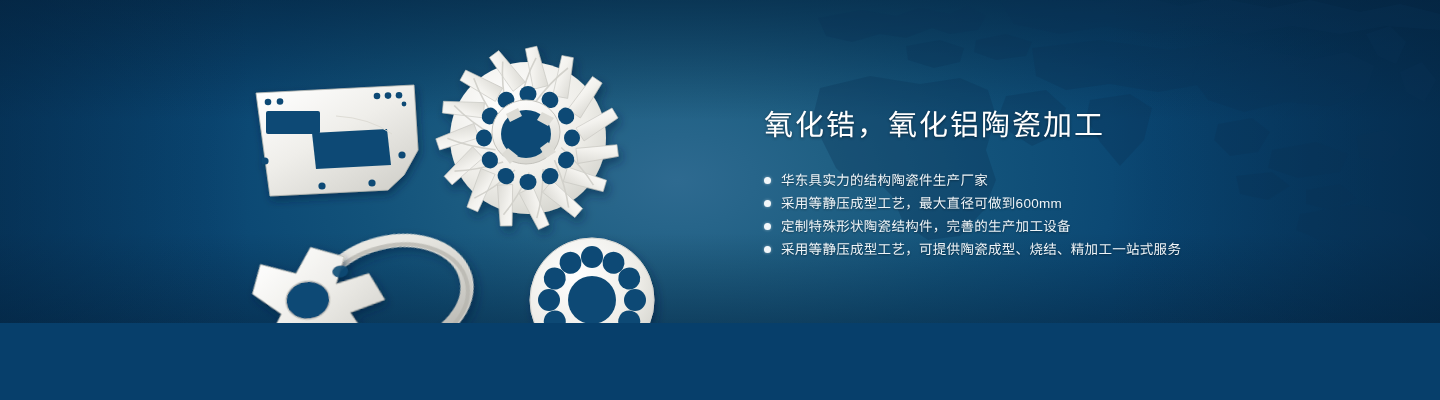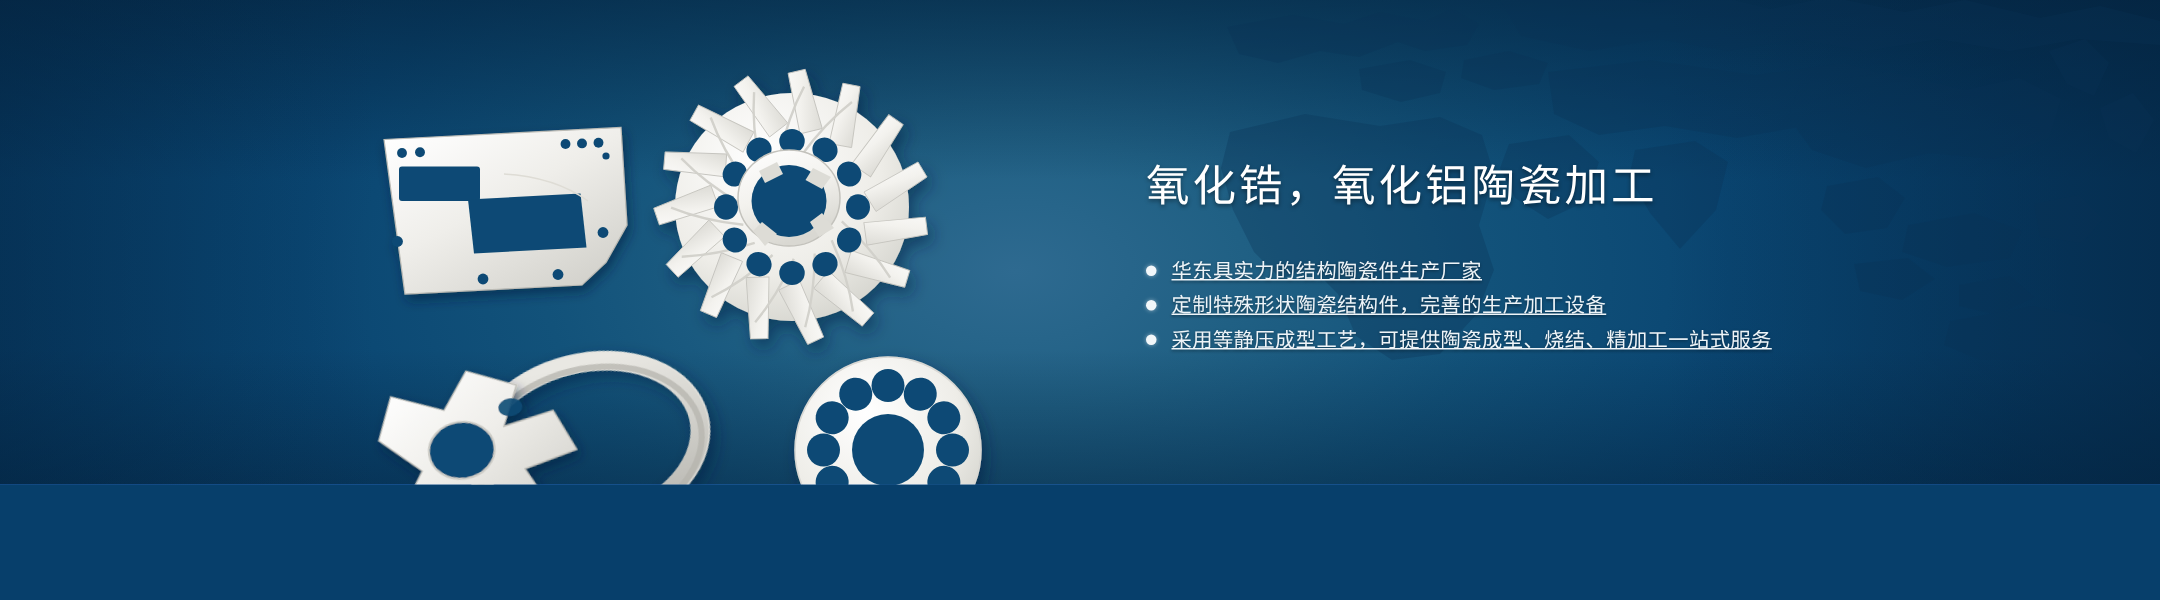--- a/index.html
+++ b/index.html
@@ -4,21 +4,21 @@
 <title>氧化锆，氧化铝陶瓷加工</title>
 <style>
   html,body{margin:0;padding:0;}
   body{
     width:1440px;height:400px;overflow:hidden;
     font-family:"Liberation Sans","DejaVu Sans",sans-serif;
     background:#073f6b;
   }
   .banner{
     position:relative;width:1440px;height:323px;overflow:hidden;
-    background:#3b82f6;
+    background:#c2410c;
   }
   
   .bg-base{
     position:absolute;inset:0;
     background:
       radial-gradient(ellipse 700px 420px at 47% 56%, #2e6a90 0%, #206084 22%, #12527a 45%, #0a4672 68%, #073f6b 100%),
       linear-gradient(180deg,#063a64 0%,#07426e 40%,#0a4571 75%,#084068 100%);
   }
   .bg-topdark{
     position:absolute;left:0;top:0;width:100%;height:120px;
@@ -50,21 +50,20 @@
     color:#ffffff;font-size:29px;line-height:1.2;letter-spacing:2px;
     font-weight:400;margin:0 0 26px 0;white-space:nowrap;
     text-shadow:0 1px 3px rgba(0,0,0,.45);
   }
   .bullets{list-style:none;margin:0;padding:0;}
   .bullets li{
     display:flex;align-items:center;
     color:#eef4f8;font-size:13.5px;line-height:23px;height:23px;
     letter-spacing:.3px;white-space:nowrap;
     text-shadow:0 1px 2px rgba(0,0,0,.40);
-    text-decoration:underline;
   }
   .dot{
     width:7px;height:7px;border-radius:50%;
     background:#f2f7fa;flex:0 0 auto;margin-right:10px;
     box-shadow:0 0 3px rgba(255,255,255,.5);
   }
   
   .parts{position:absolute;left:232px;top:38px;width:470px;height:345px;}
   .parts svg{width:100%;height:100%;display:block;overflow:visible;}
 </style>
@@ -369,20 +368,24 @@
 
   <div class="content">
     <h1 class="title">氧化锆，氧化铝陶瓷加工</h1>
     <ul class="bullets">
       <li>
         <span class="dot"></span>
         <span>华东具实力的结构陶瓷件生产厂家</span>
       </li>
       <li>
         <span class="dot"></span>
+        <span>采用等静压成型工艺，最大直径可做到600mm</span>
+      </li>
+      <li>
+        <span class="dot"></span>
         <span>定制特殊形状陶瓷结构件，完善的生产加工设备</span>
       </li>
       <li>
         <span class="dot"></span>
         <span>采用等静压成型工艺，可提供陶瓷成型、烧结、精加工一站式服务</span>
       </li>
     </ul>
   </div>
 
 </div>

